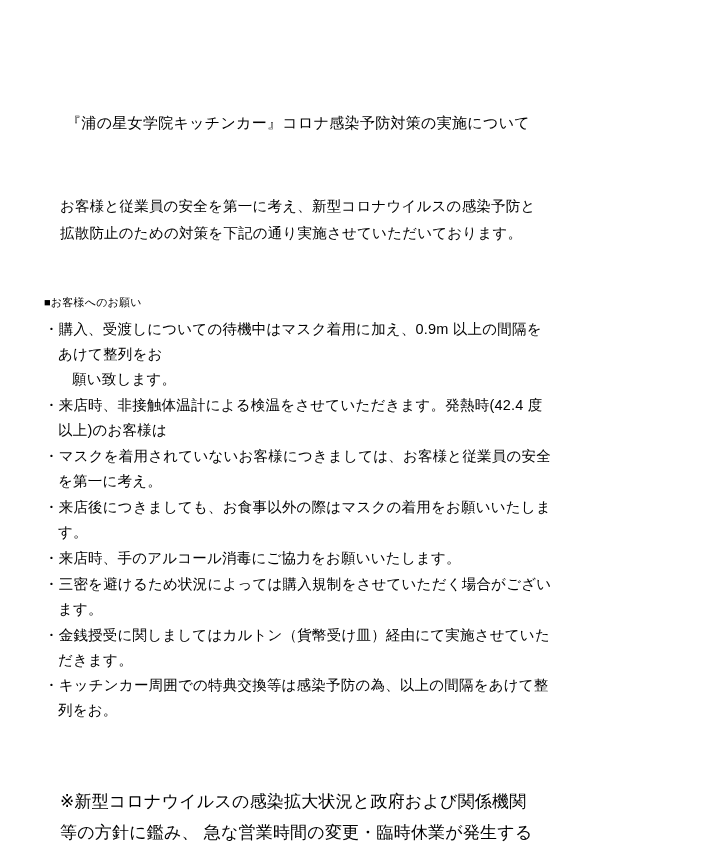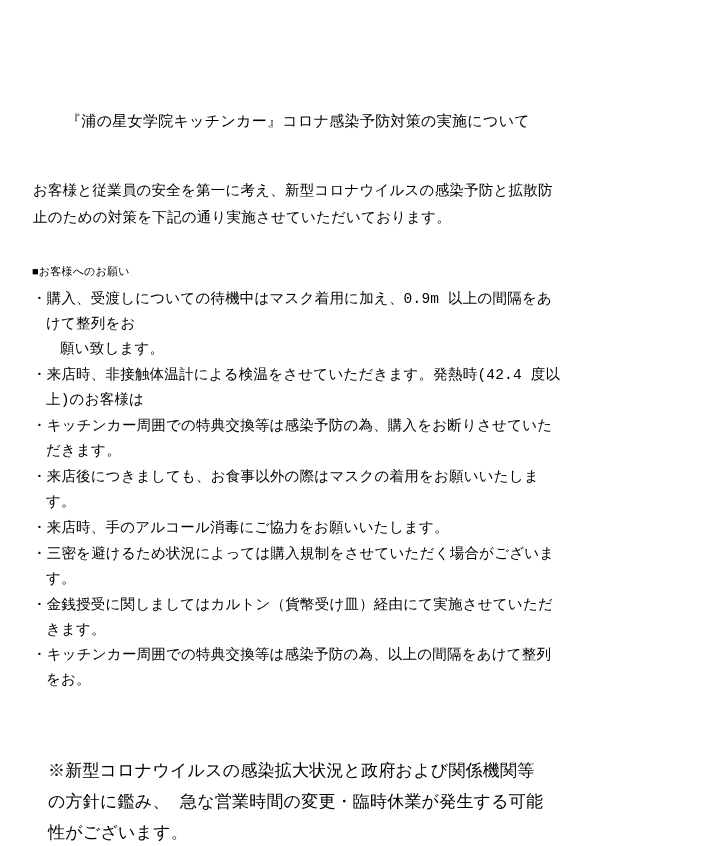--- a/index.html
+++ b/index.html
@@ -12,34 +12,33 @@
     background: #ffffff;
     font-family: "Liberation Sans", "DejaVu Sans", sans-serif;
     color: #000000;
     overflow: hidden;
   }
   .page {
     position: relative;
     width: 596px;
     height: 846px;
     box-sizing: border-box;
-    padding: 0 32px;
-    font-family: Liberation Mono, monospace;
+    padding: 0 44px;
   }
   .doc-title {
     margin: 0;
     padding-top: 112px;
     text-align: center;
     font-size: 15px;
     font-weight: normal;
     letter-spacing: 0.3px;
     line-height: 1.4;
   }
   .intro {
-    margin: 1px;
+    margin: 16px;
     padding-top: 44px;
     font-size: 14.5px;
     line-height: 1.85;
     letter-spacing: 0.2px;
   }
   .section-heading {
     margin: 0;
     padding-top: 30px;
     font-size: 11px;
     font-weight: normal;
@@ -91,21 +90,21 @@
 
   <ul class="bullet-list">
     <li>
       <span>・購入、受渡しについての待機中はマスク着用に加え、0.9m 以上の間隔をあけて整列をお</span>
       <span class="cont">願い致します。</span>
     </li>
     <li>
       <span>・来店時、非接触体温計による検温をさせていただきます。発熱時(42.4 度以上)のお客様は</span>
     </li>
     <li>
-      <span>・キッチンカー周囲での特典交換等は感染予防の為、購入をお断りさせていただきます。</span>
+      <span>・マスクを着用されていないお客様につきましては、お客様と従業員の安全を第一に考え。</span>
     </li>
     <li>
       <span>・来店後につきましても、お食事以外の際はマスクの着用をお願いいたします。</span>
     </li>
     <li>
       <span>・来店時、手のアルコール消毒にご協力をお願いいたします。</span>
     </li>
     <li>
       <span>・三密を避けるため状況によっては購入規制をさせていただく場合がございます。</span>
     </li>

